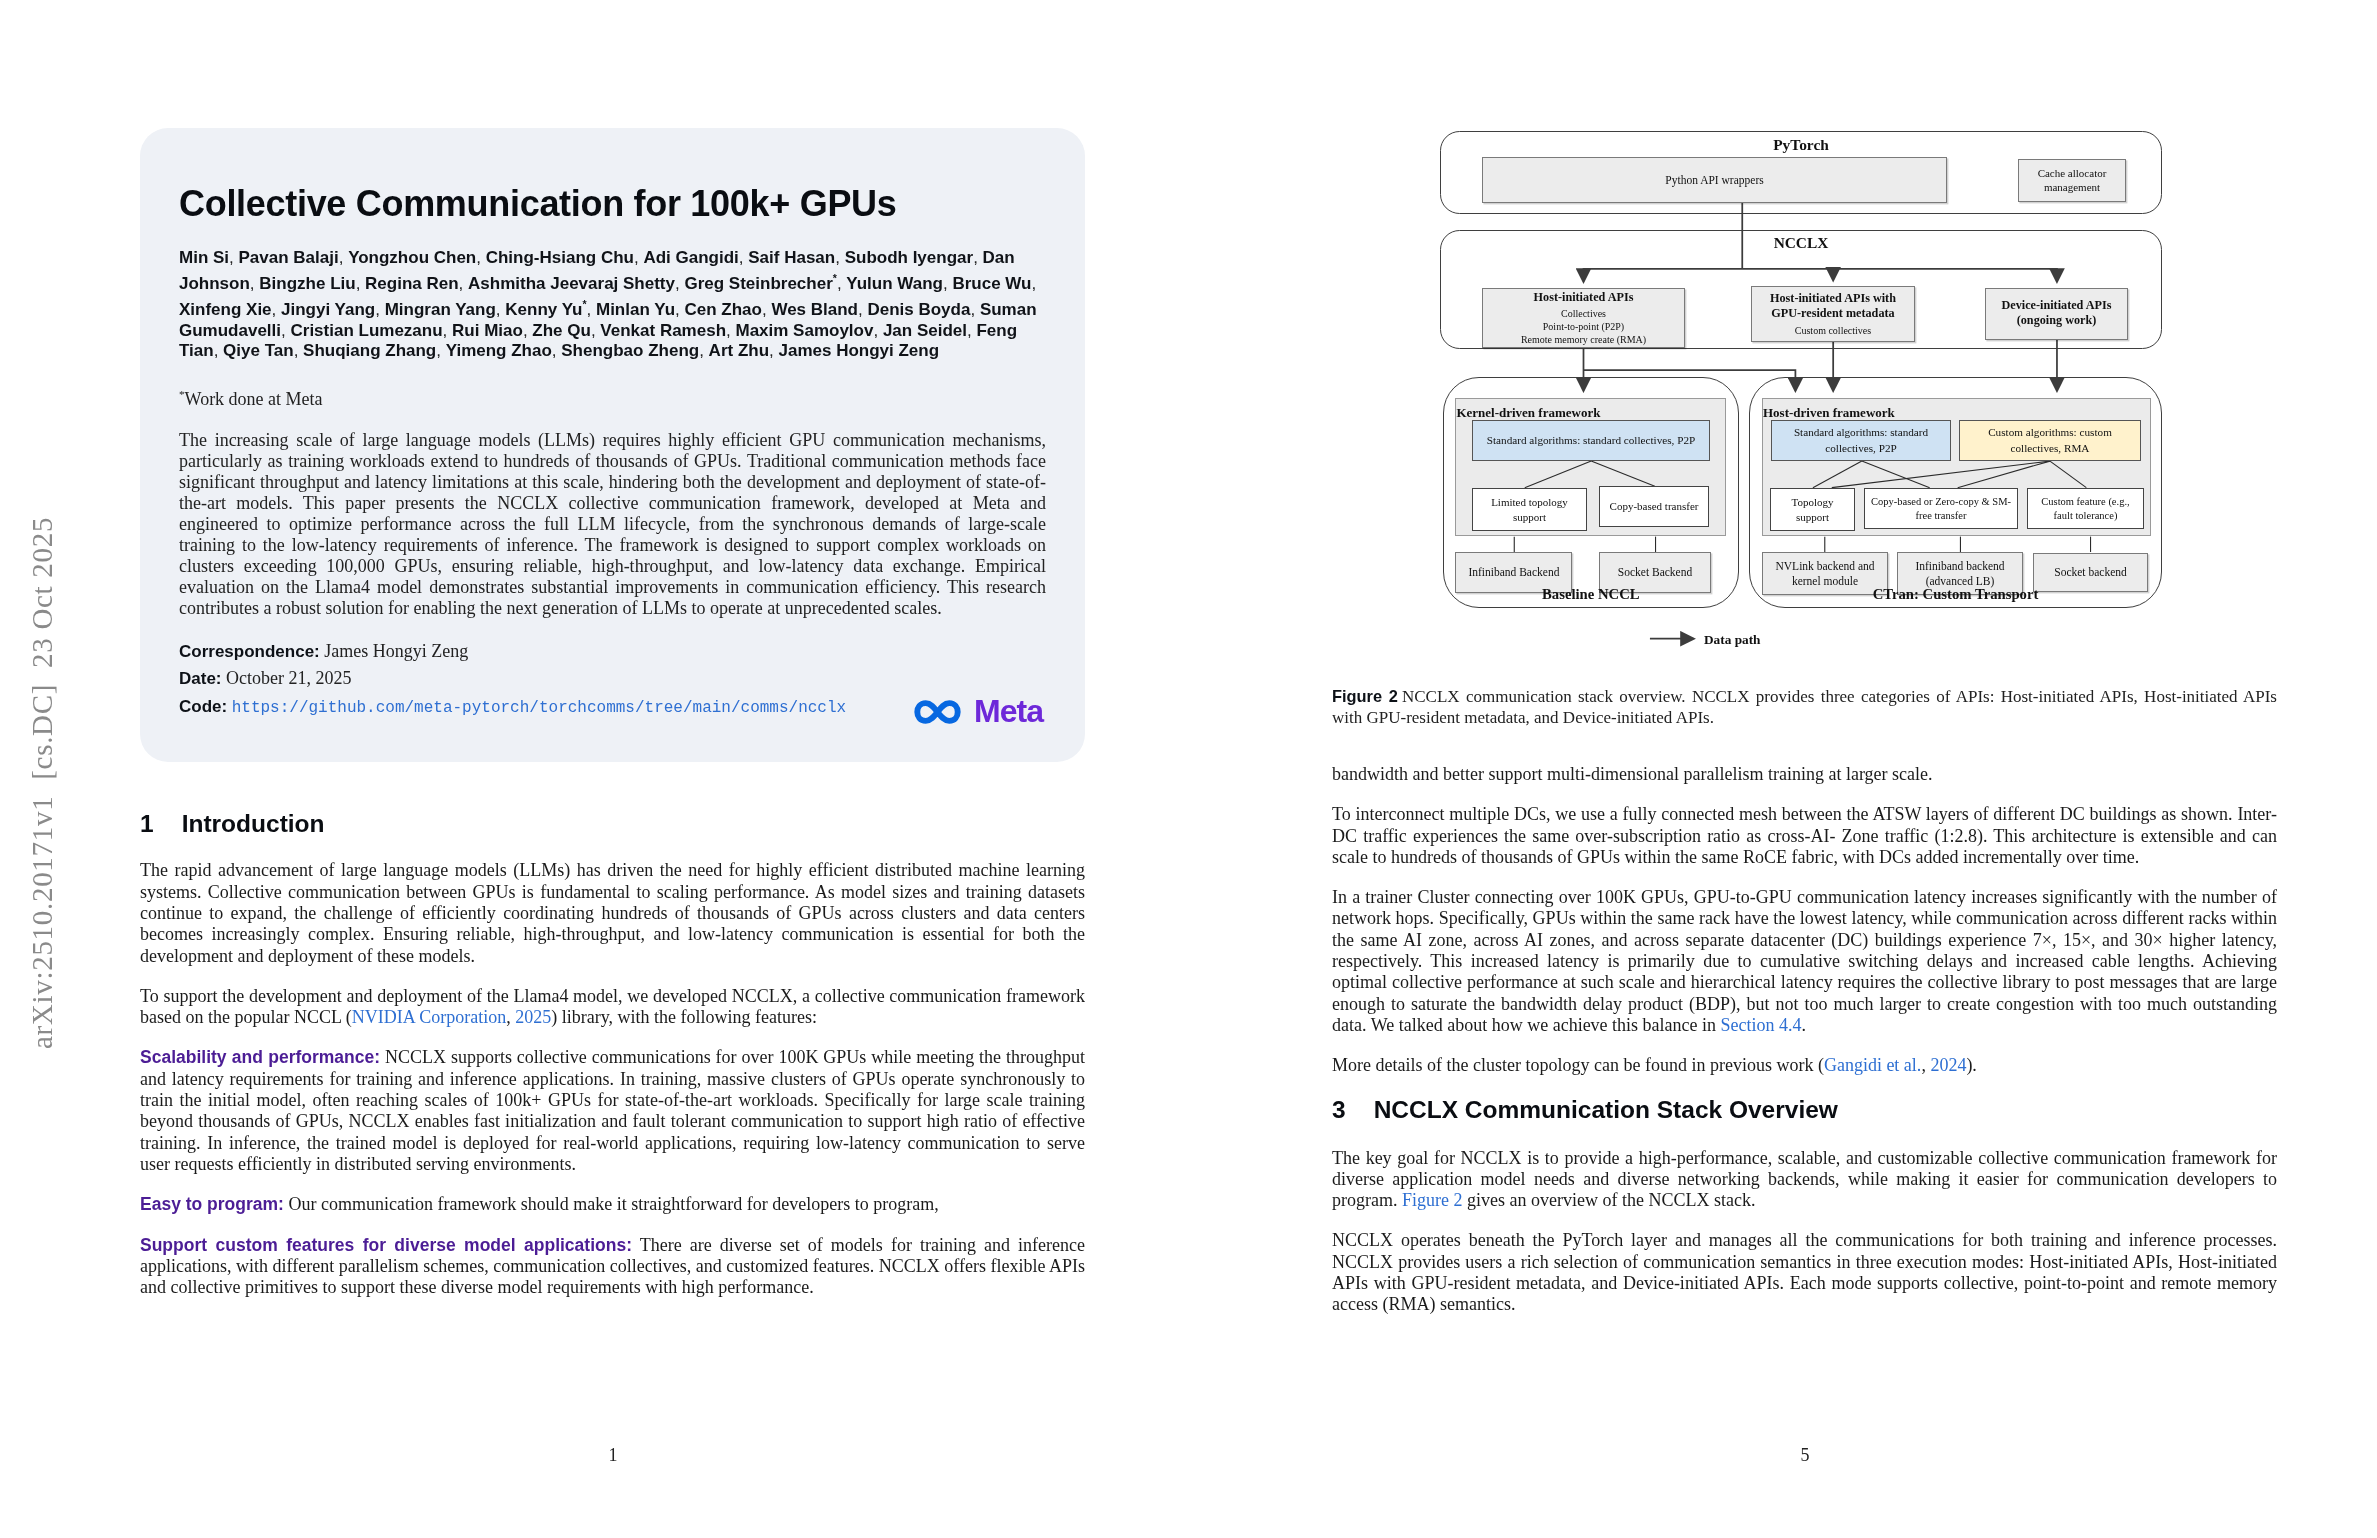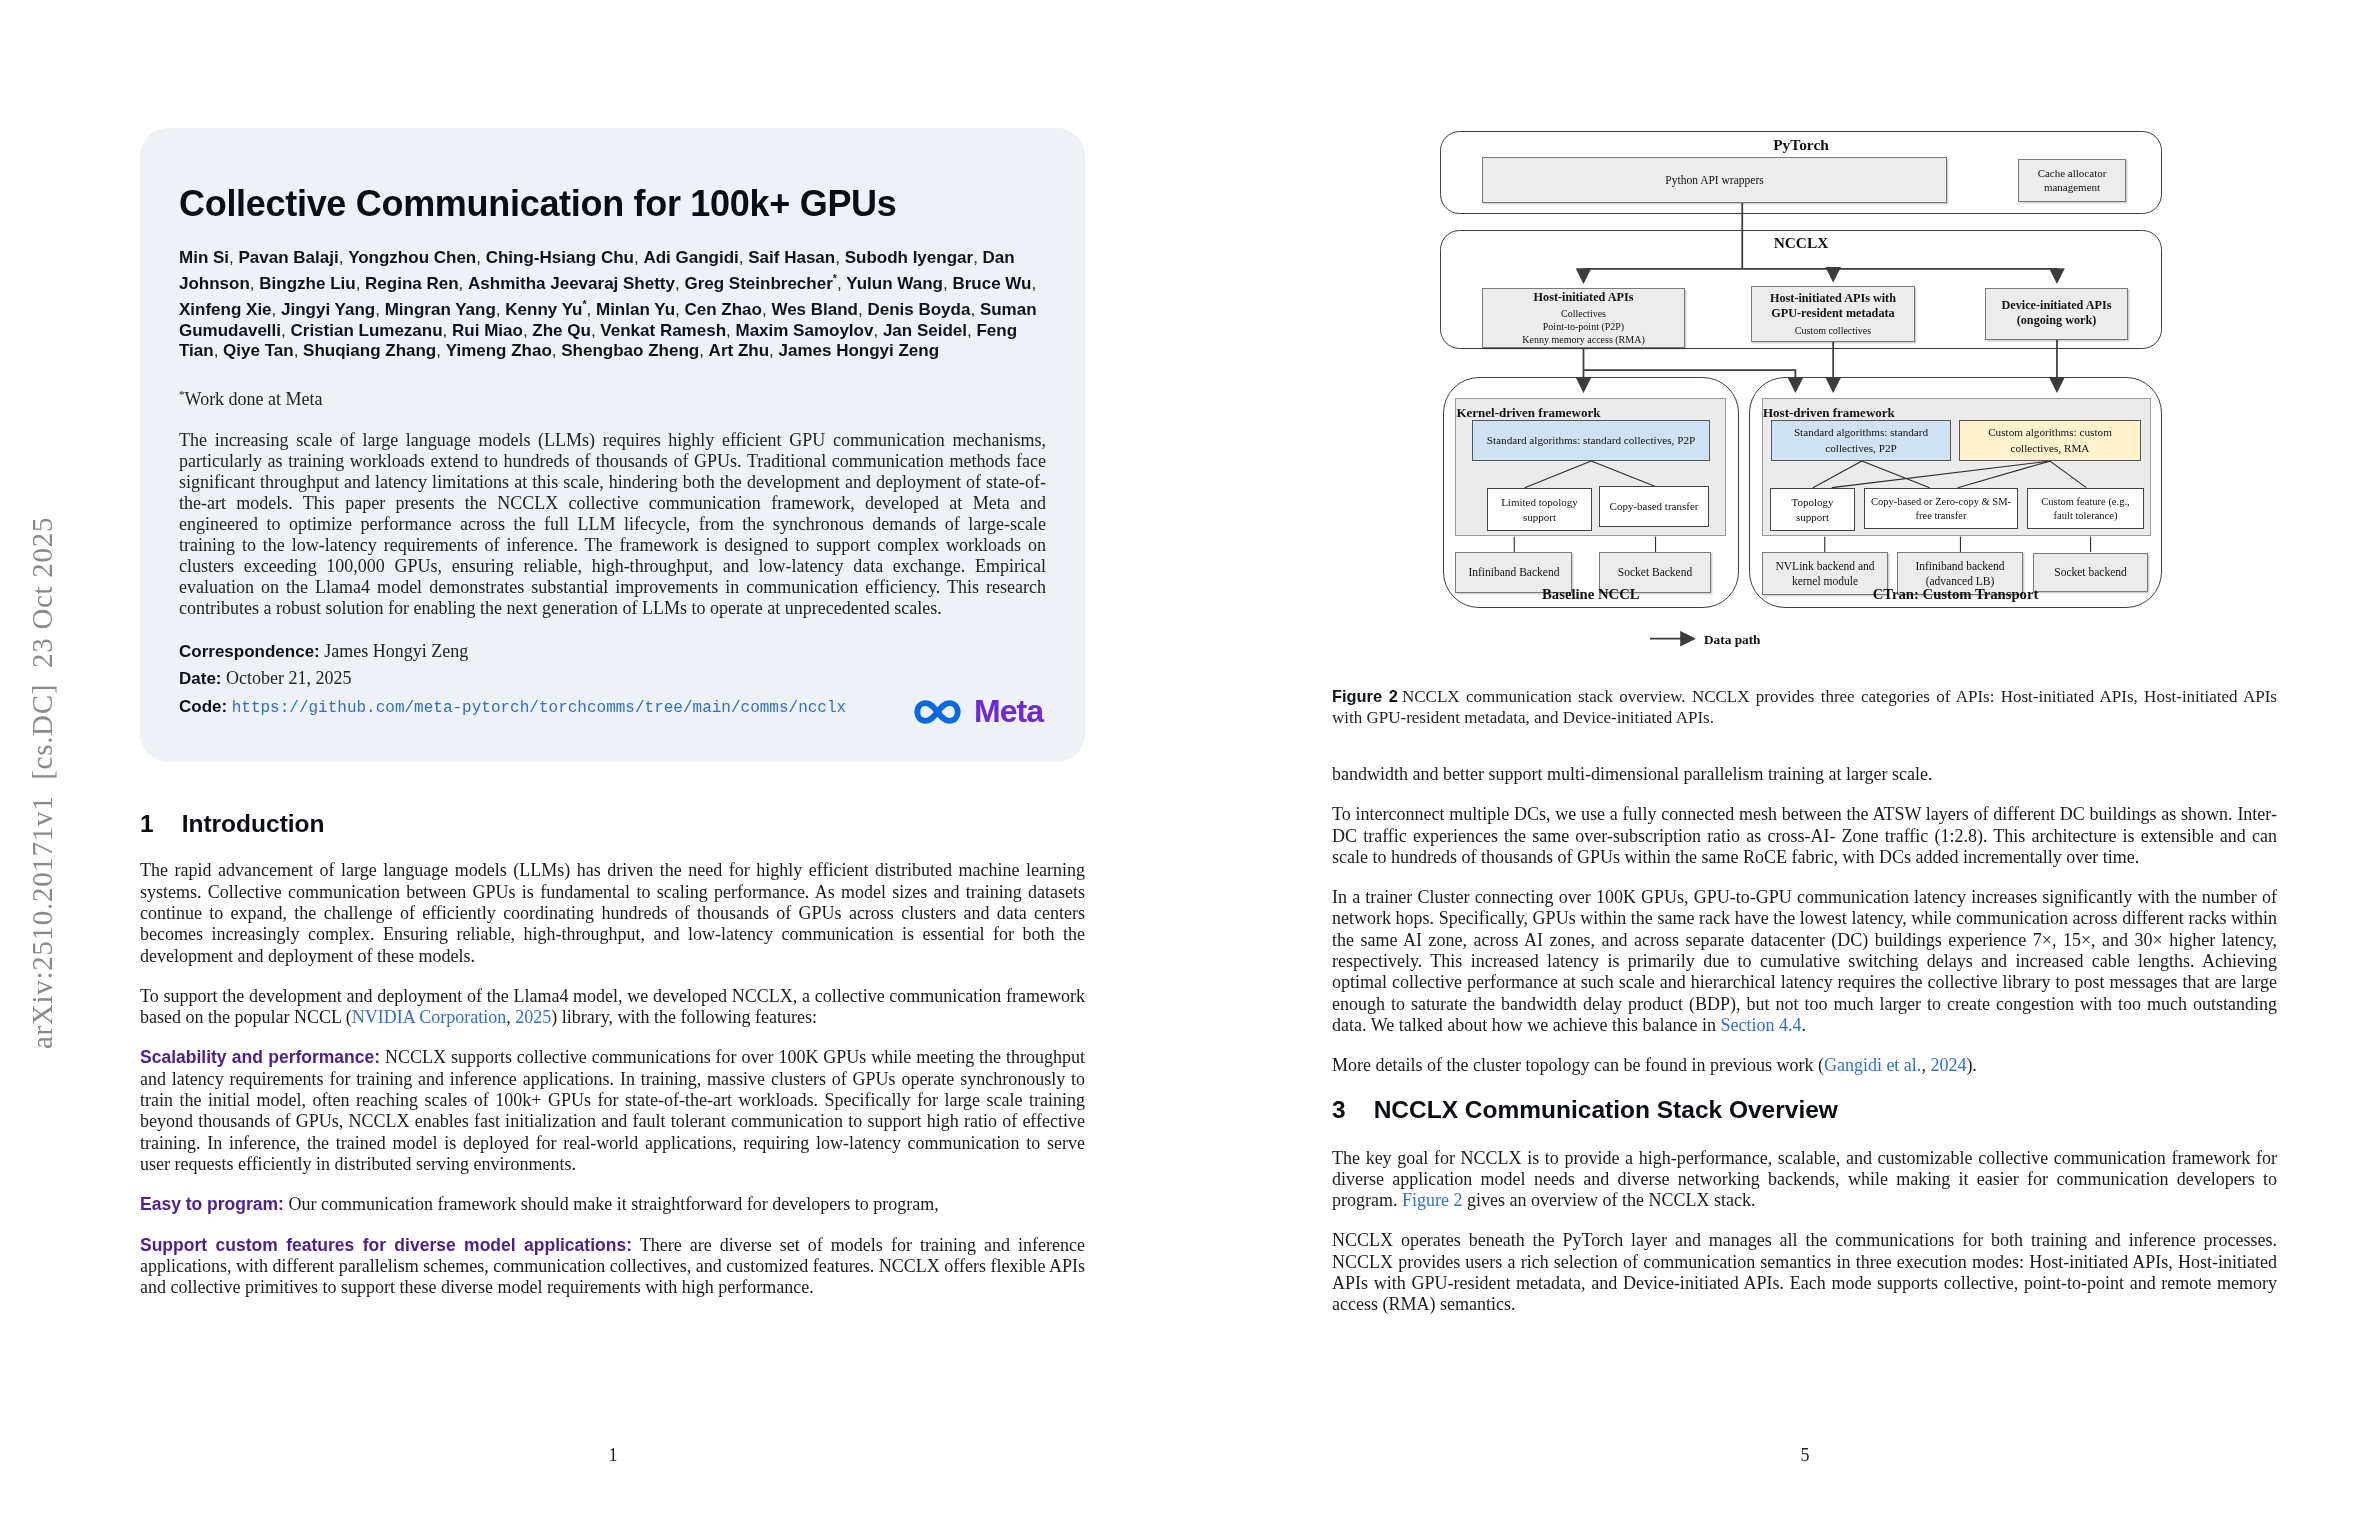--- a/index.html
+++ b/index.html
@@ -143,38 +143,38 @@
           <span>Cache allocator management</span>
         </div>
 
       <div class="outer" style="left:0;top:99px;width:722px;height:119px;">
         <div class="otitle" style="top:2.8px;">NCCLX</div>
       </div>
       <div class="gbox" style="left:42px;top:157px;width:203px;height:60px;">
         <span class="btitle">Host-initiated APIs</span>
         <span class="bline">Collectives</span>
         <span class="bline">Point-to-point (P2P)</span>
-        <span class="bline">Kenny memory access (RMA)</span>
+        <span class="bline">Remote memory create (RMA)</span>
       </div>
       <div class="gbox" style="left:311px;top:155px;width:164px;height:56px;">
         <span class="btitle">Host-initiated APIs with GPU-resident metadata</span>
         <span class="bline">Custom collectives</span>
       </div>
       <div class="gbox" style="left:545px;top:157px;width:143px;height:52px;">
         <span class="btitle">Device-initiated APIs (ongoing work)</span>
       </div>
 
       <div class="outer round-big" style="left:2.8px;top:246px;width:296px;height:231px;"></div>
       <div class="panel" style="left:15.4px;top:267px;width:271px;height:138px;">
         <div class="ptitle">Kernel-driven framework</div>
       </div>
       <div class="abox blue" style="left:32px;top:289px;width:238px;height:41px;">
           <span>Standard algorithms: standard collectives, P2P</span>
         </div>
-      <div class="fbox" style="left:47px;top:357px;width:105px;height:43px;">
+      <div class="fbox" style="left:32px;top:357px;width:115px;height:43px;">
           <span>Limited topology support</span>
         </div>
       <div class="fbox" style="left:159px;top:355px;width:110px;height:41px;">
           <span>Copy-based transfer</span>
         </div>
       <div class="gbox" style="left:15.4px;top:421px;width:117px;height:41px;">
           <span>Infiniband Backend</span>
         </div>
       <div class="gbox" style="left:159px;top:421px;width:112px;height:41px;">
           <span>Socket Backend</span>

